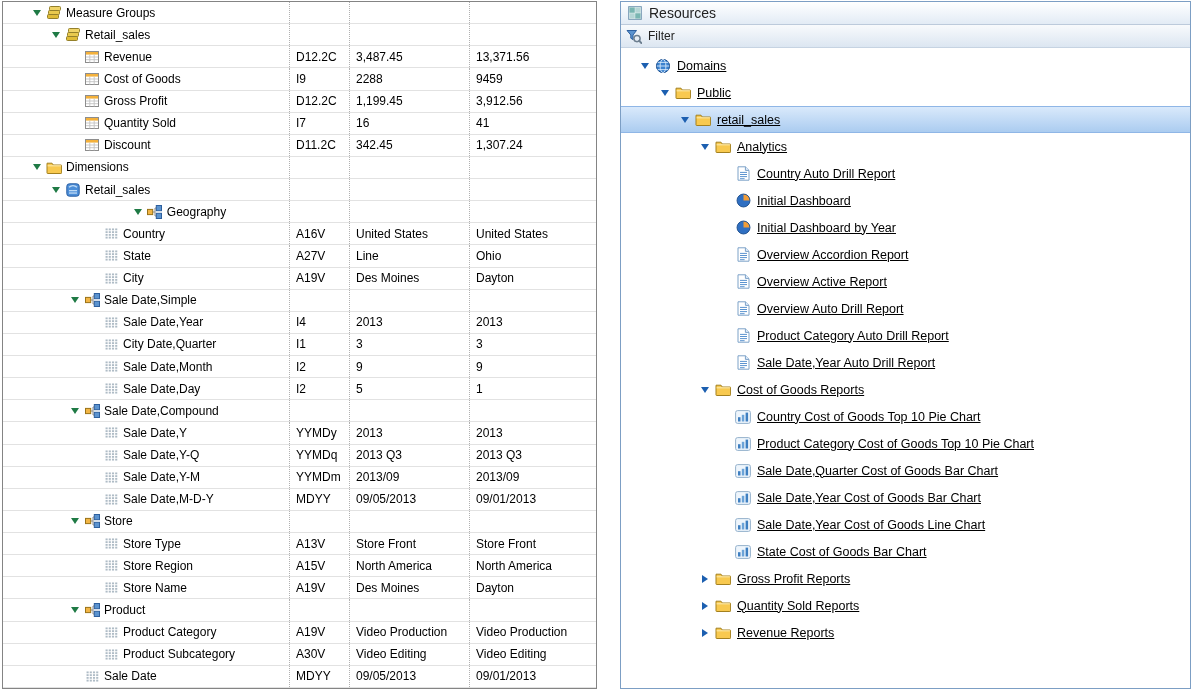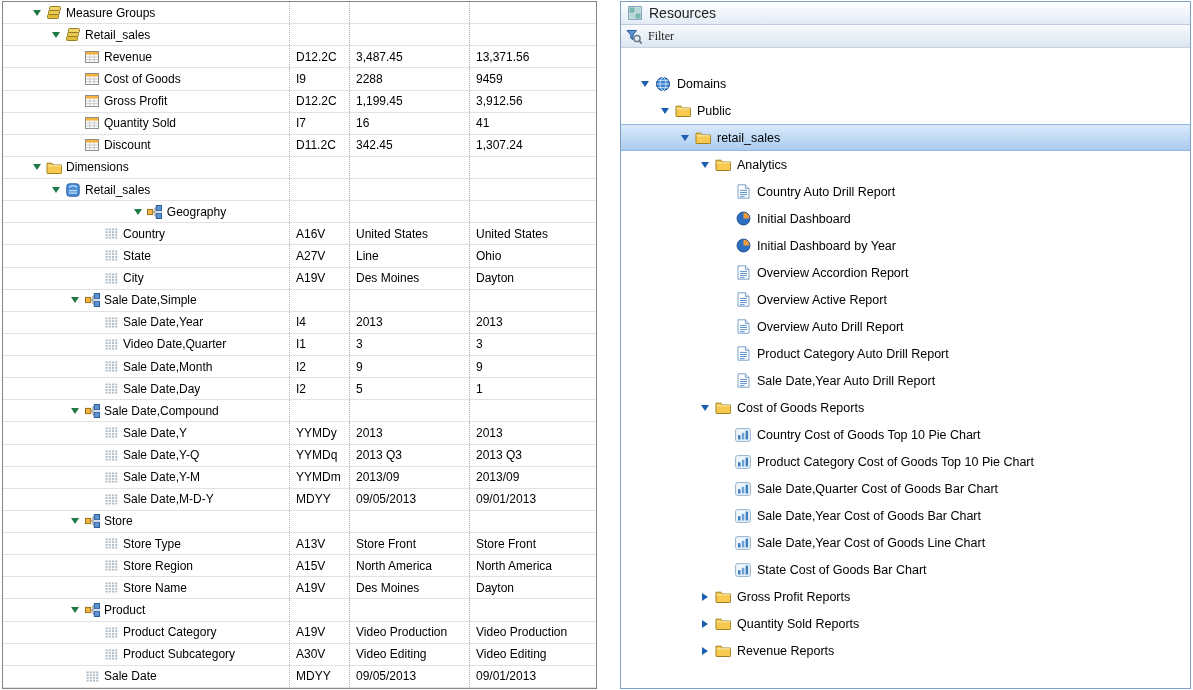--- a/index.html
+++ b/index.html
@@ -27,24 +27,24 @@
   .tri.right { border-top:4.5px solid transparent; border-bottom:4.5px solid transparent; border-left:6px solid #1c5fb0; }
 
   
   .right-panel { position:absolute; left:620px; top:1px; width:571px; height:688px;
                  border:1px solid #7c9ec4; background:#fff; overflow:hidden; }
   .res-header { height:23px; display:flex; align-items:center; gap:6px; padding-left:5px;
                 background:linear-gradient(#ffffff,#e2ebf5); border-bottom:1px solid #bccadb;
                 font-size:14px; color:#222; }
   .filter-bar { height:23px; display:flex; align-items:center; gap:6px; padding-left:4px;
                 background:linear-gradient(#f8fafc,#dce6f1); border-bottom:1px solid #c6d3e2;
-                font-size:12px; color:#222;font-family:Liberation Serif, serif; }
+                font-size:12px; color:#222; }
   .hicon { display:inline-flex; width:17px; justify-content:center; align-items:center; }
 
-  .tree { padding-top:22px; }
+  .tree { padding-top:4px;text-decoration:underline; }
   .titem { display:flex; align-items:center; height:27px; font-size:12.5px; white-space:nowrap; }
   .titem .ic { width:20px; flex:0 0 20px; }
   .titem .lbl { margin-left:4px; }
   .titem.selected { background:linear-gradient(#d9e9fb,#abccf0);
                     border-top:1px solid #8fb6e6; border-bottom:1px solid #8fb6e6; }
 </style>
 </head>
 <body>
 
 <div class="stage">
@@ -383,21 +383,21 @@
                   <rect x="4" y="6.5" width="2.3" height="2"></rect>
                   <rect x="7.5" y="6.5" width="2.3" height="2"></rect>
                   <rect x="11" y="6.5" width="2.3" height="2"></rect>
                   <rect x="0.5" y="9.5" width="2.3" height="2"></rect>
                   <rect x="4" y="9.5" width="2.3" height="2"></rect>
                   <rect x="7.5" y="9.5" width="2.3" height="2"></rect>
                   <rect x="11" y="9.5" width="2.3" height="2"></rect>
                 </g>
               </svg>
             </span>
-            <span class="lbl">Video Date,Quarter</span>
+            <span class="lbl">City Date,Quarter</span>
           </div>
           <div class="cell c1">I1</div>
           <div class="cell c2">3</div>
           <div class="cell c3">3</div>
         </div>
         <div class="trow">
           <div class="cell c0" style="padding-left: 83px;">
             <span class="aw"></span>
             <span class="ic">
               <svg width="13" height="11" viewBox="0 0 14 12">

